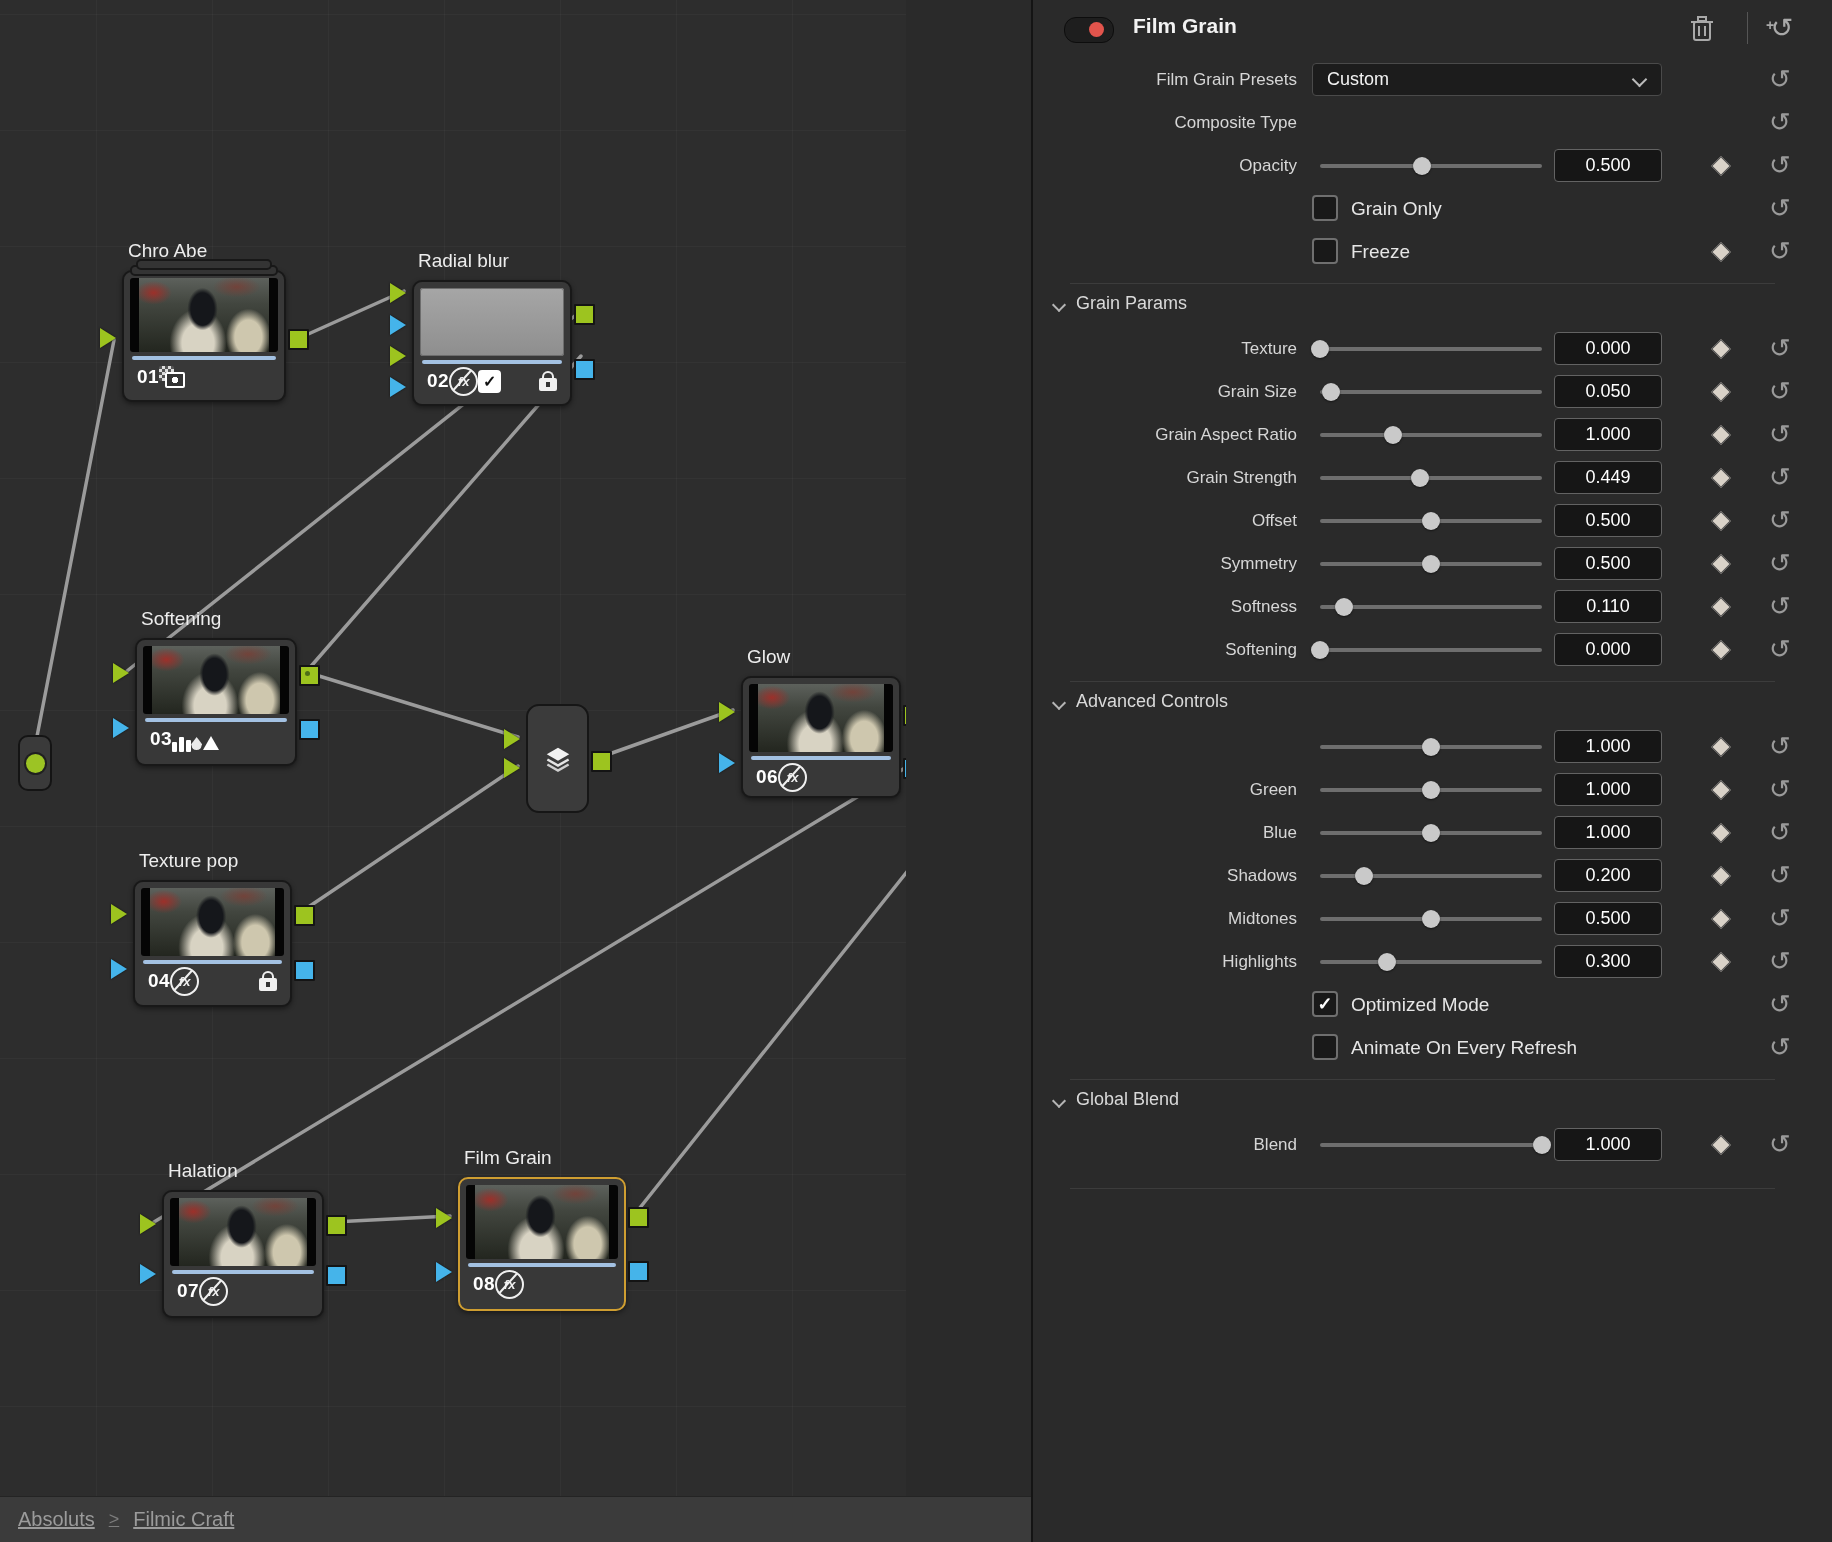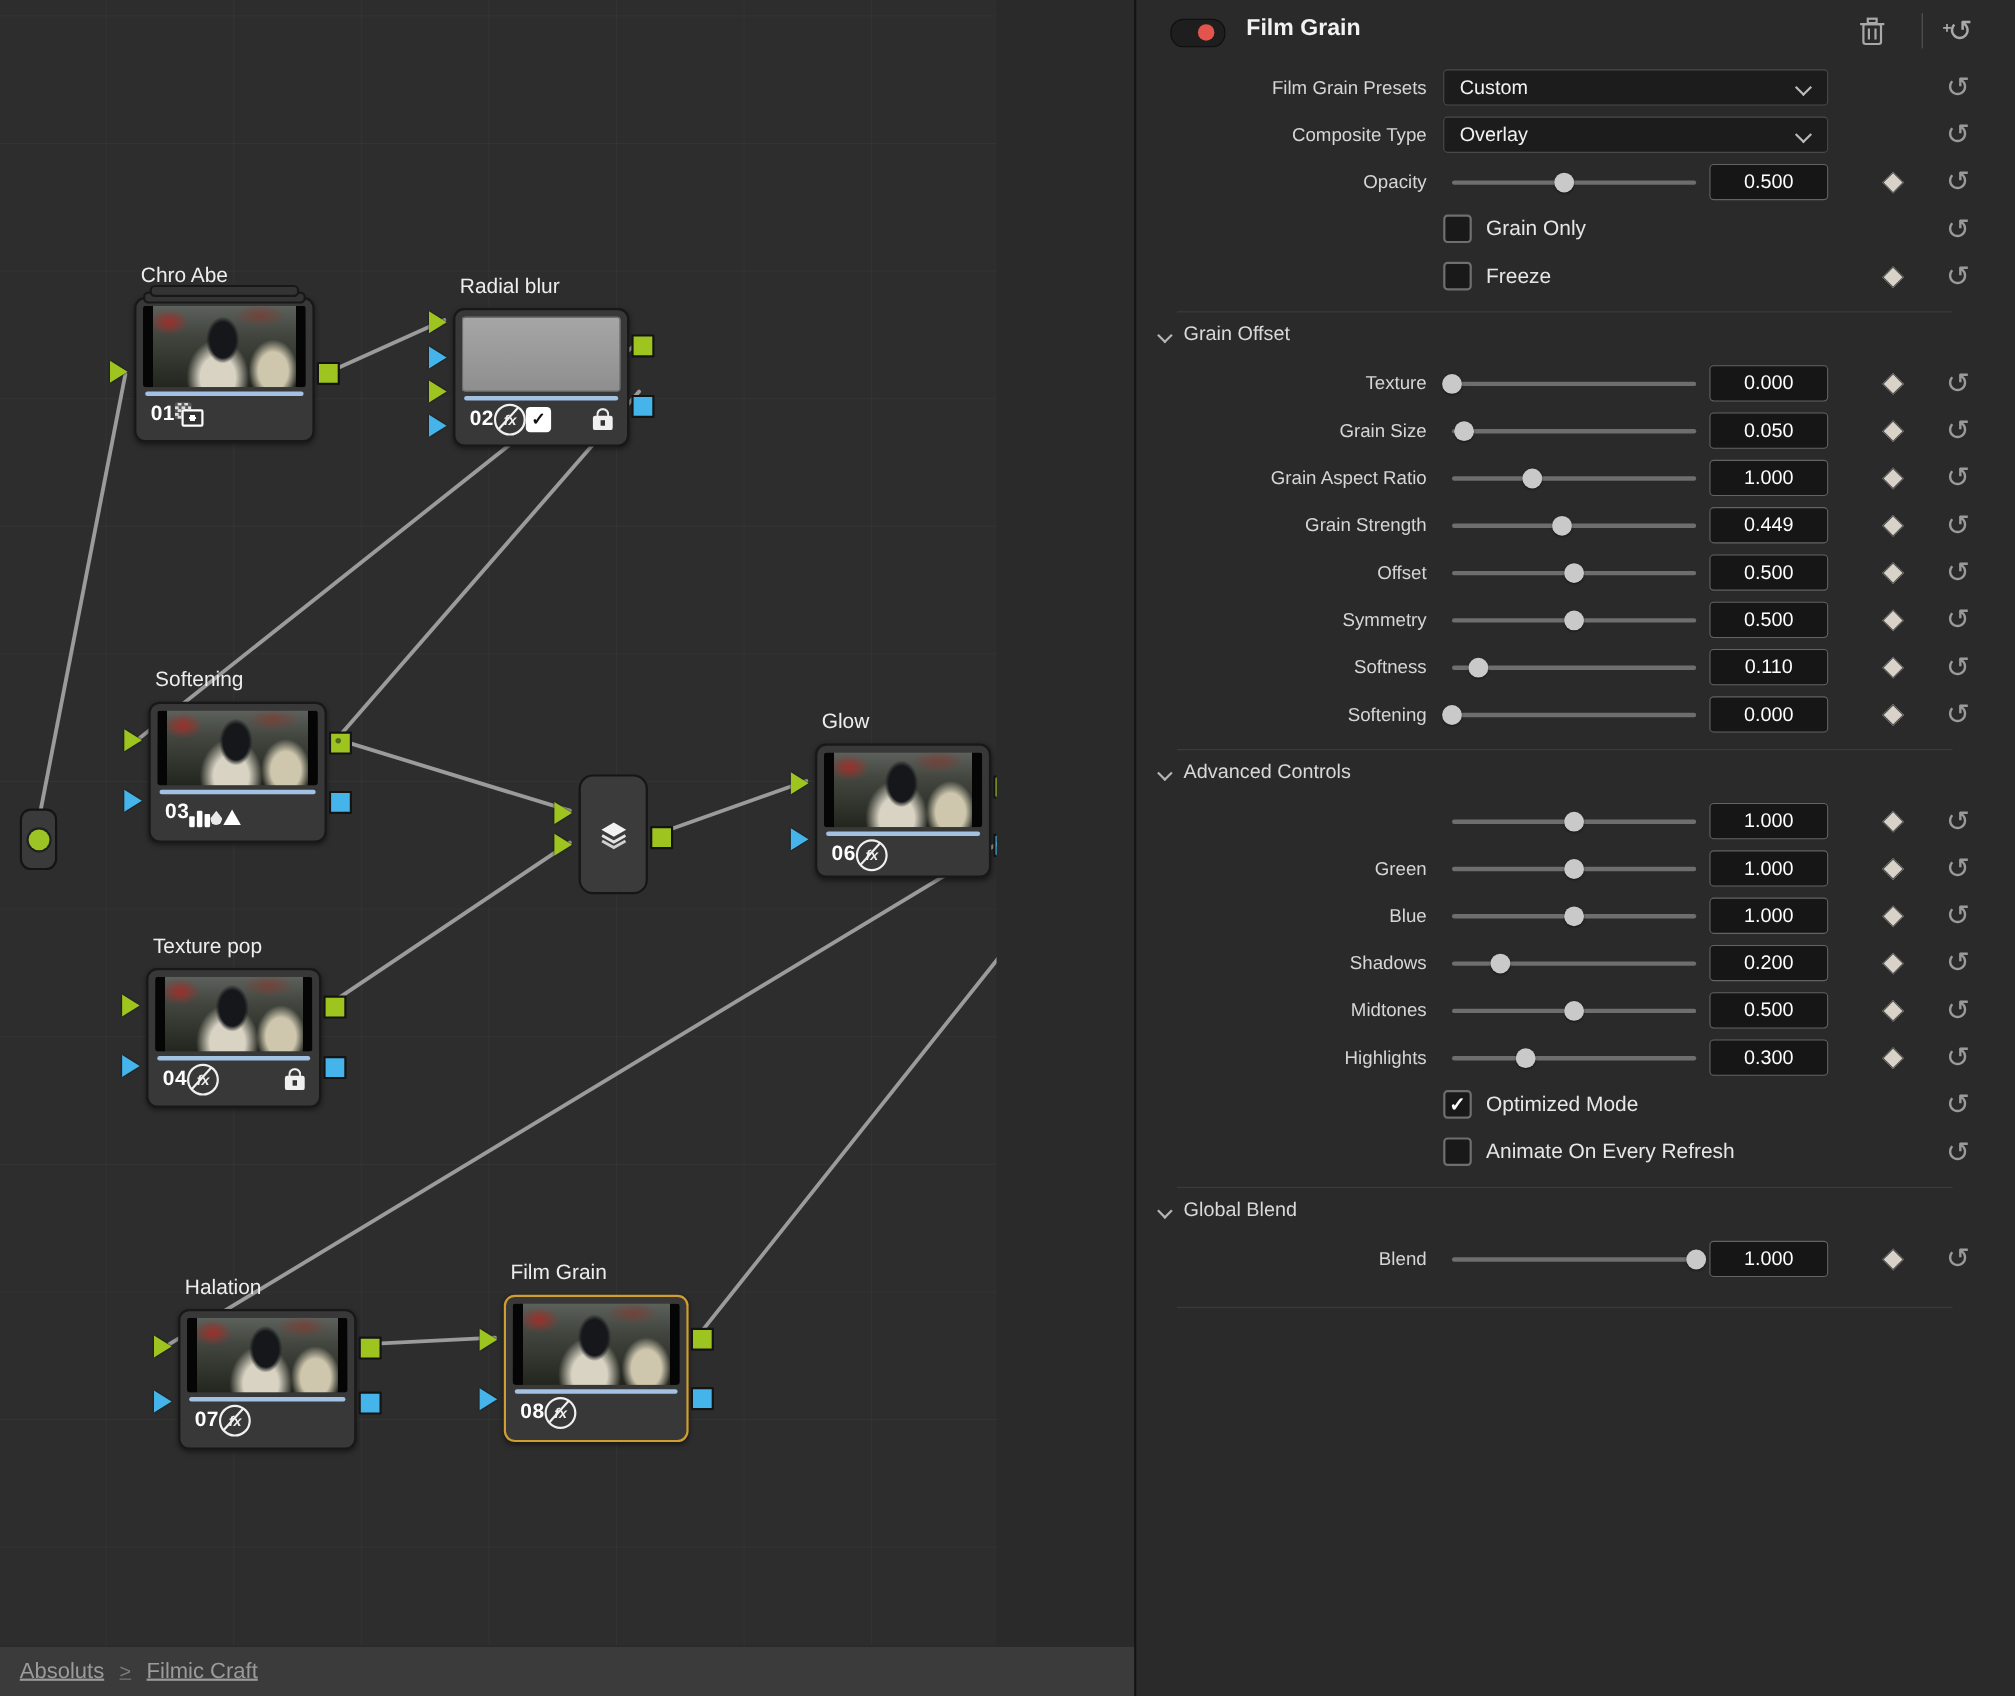--- a/index.html
+++ b/index.html
@@ -303,24 +303,20 @@
         <div class="row">
           <div class="lbl">Film Grain Presets</div>
           <div class="dropdown">
             <span class="val">Custom</span>
             <span class="chev"></span>
           </div>
           <div class="reseti">↺</div>
         </div>
         <div class="row">
           <div class="lbl">Composite Type</div>
-          <div class="dropdown">
-            <span class="val">Overlay</span>
-            <span class="chev"></span>
-          </div>
           <div class="reseti">↺</div>
         </div>
         <div class="row">
           <div class="lbl">Opacity</div>
           <div class="track">
             <div class="thumbc" style="left: 46%;"></div>
           </div>
           <div class="valbox">0.500</div>
           <div class="kdiamond"></div>
           <div class="reseti">↺</div>
@@ -332,21 +328,21 @@
         </div>
         <div class="row">
           <div class="cbox"></div>
           <div class="cbox-lbl">Freeze</div>
           <div class="kdiamond"></div>
           <div class="reseti">↺</div>
         </div>
         <div class="section">
           <div class="sline"></div>
           <div class="schev"></div>
-          <div class="stitle">Grain Offset</div>
+          <div class="stitle">Grain Params</div>
         </div>
         <div class="row">
           <div class="lbl">Texture</div>
           <div class="track">
             <div class="thumbc" style="left: 0%;"></div>
           </div>
           <div class="valbox">0.000</div>
           <div class="kdiamond"></div>
           <div class="reseti">↺</div>
         </div>

